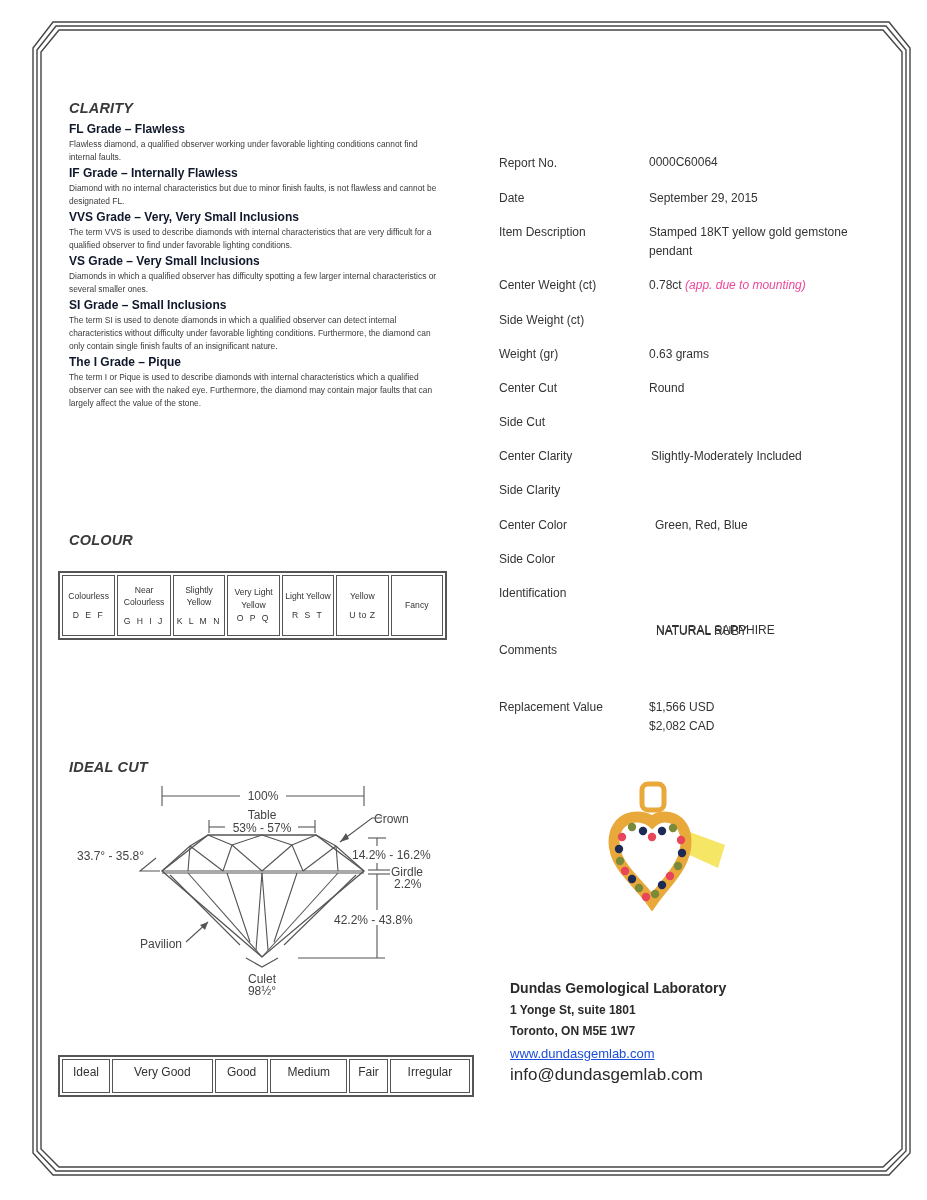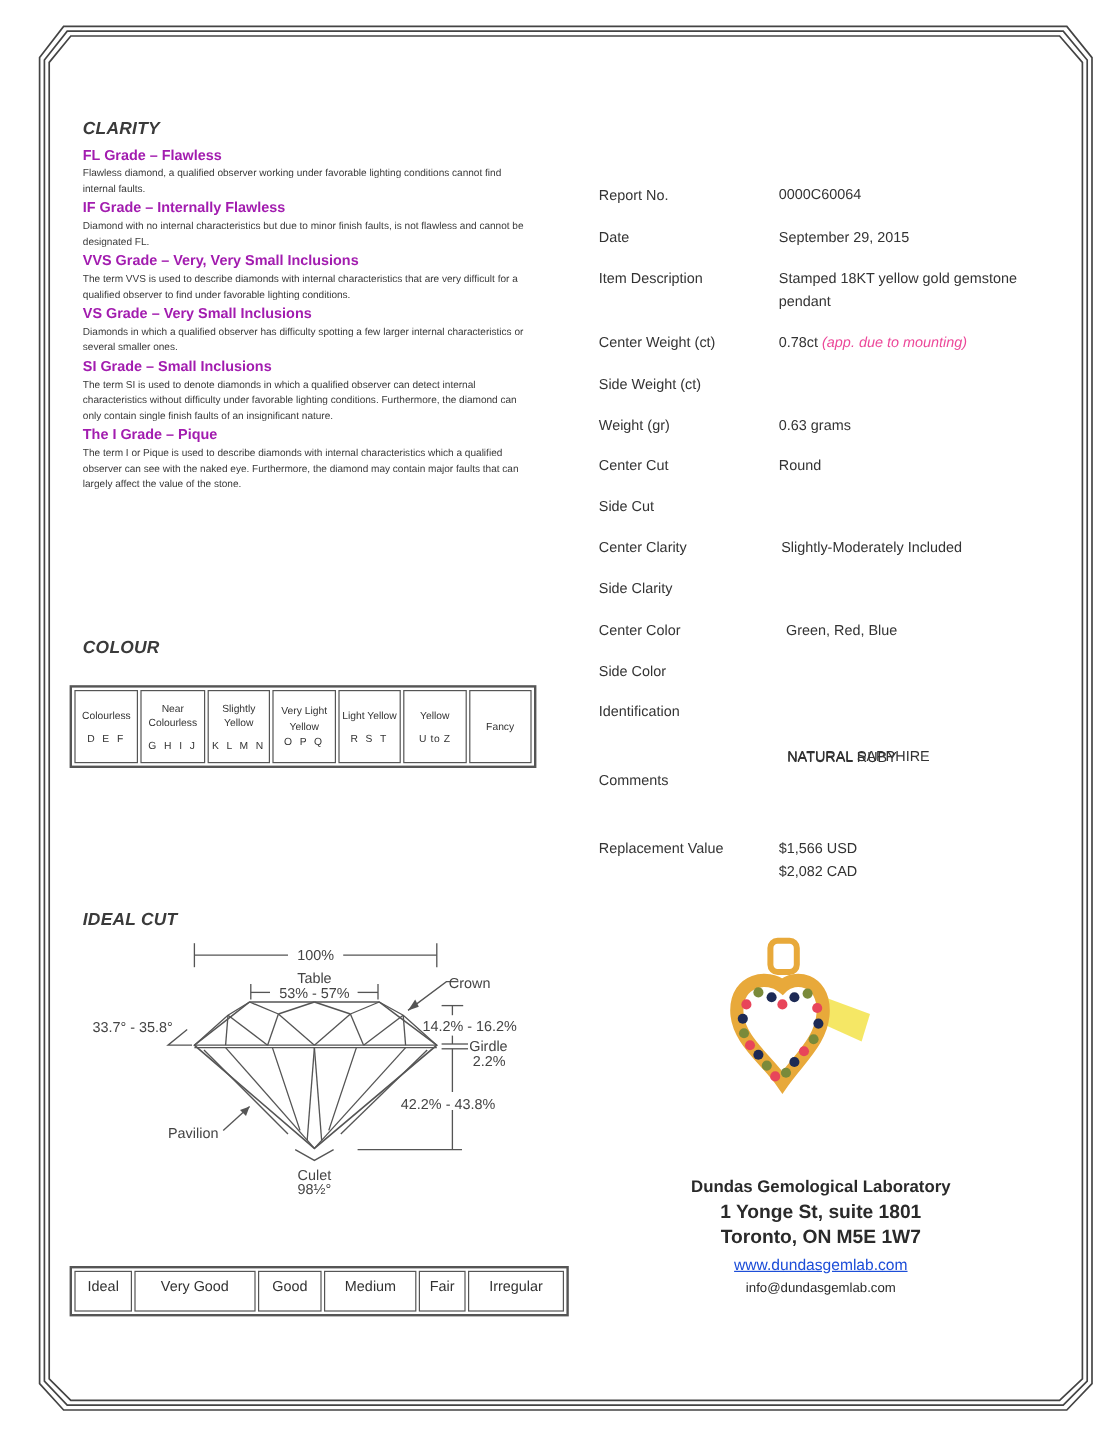--- a/index.html
+++ b/index.html
@@ -1,44 +1,44 @@
 <!DOCTYPE html>
 <html><head>
   <meta charset="utf-8">
   <style>
     html, body { margin: 0; padding: 0; background: #ffffff; }
     body { width: 927px; height: 1200px; position: relative; overflow: hidden;
            font-family: "Liberation Sans", "DejaVu Sans", sans-serif; color: #2a2a2a; }
     #border-svg { position: absolute; left: 0; top: 0; }
 
     .section-heading { position: absolute; left: 69px; font-weight: bold; font-size: 14.5px; color: #3a3a3a; letter-spacing: 0.2px; font-style: italic; }
-    .grade-title { font-weight: bold; font-size: 12px; color: #a21caf; margin: 0; line-height: 15px; }
+    .grade-title { font-weight: bold; font-size: 12px; color: #0f172a; margin: 0; line-height: 15px; }
     .grade-desc { font-size: 8.4px; color: #3a3a3a; margin: 1px 0 0 0; line-height: 13px; width: 370px; }
     .grade-block { margin-bottom: 2px; }
     #clarity-list { position: absolute; left: 69px; top: 122px; width: 380px; }
 
     table.grid { border-collapse: separate; border-spacing: 2px; border: 2px solid #555; position: absolute; left: 58px; }
     table.grid td { border: 1.5px solid #555; text-align: center; vertical-align: middle; font-size: 8.6px; color: #333; padding: 0; }
     #colour-table { top: 571px; width: 389px; height: 69px; }
     #colour-table td { width: 52px; line-height: 12.5px; }
     .code { letter-spacing: 2px; display: block; margin-top: 6px; }
     #cut-table { top: 1055px; width: 416px; height: 42px; }
     #cut-table td { font-size: 12px; vertical-align: top; padding-top: 5px; line-height: 15px; }
 
     #report { position: absolute; left: 499px; top: 156px; width: 400px; }
     .row { position: absolute; left: 0; width: 400px; font-size: 12px; color: #333; }
     .row .lbl { position: absolute; left: 0; white-space: nowrap; }
     .row .val { position: absolute; left: 150px; width: 230px; line-height: 19px; }
     .note { color: #ec4899; font-style: italic; }
 
-    #lab { position: absolute; left: 524px; top: 978px; width: 320px; text-align: center; line-height: 21.5px; }
+    #lab { position: absolute; left: 510px; top: 978px; width: 320px; line-height: 21.5px; }
     #lab .name { font-weight: bold; font-size: 14px; color: #2a2a2a; }
-    #lab .addr { font-weight: bold; font-size: 16px; color: #2a2a2a; }
+    #lab .addr { font-weight: bold; font-size: 12px; color: #2a2a2a; }
     #lab .web { font-size: 13px; color: #1d4ed8; text-decoration: underline; }
-    #lab .mail { font-size: 11px; color: #2a2a2a; }
+    #lab .mail { font-size: 17px; color: #2a2a2a; }
 
     #diamond-svg { position: absolute; left: 60px; top: 770px; }
     #diamond-svg text { font-family: "Liberation Sans", sans-serif; font-size: 12px; fill: #444; }
     #pendant-svg { position: absolute; left: 590px; top: 770px; }
   </style>
 </head>
 <body>
 
 <svg id="border-svg" width="927" height="1200">
   <g fill="none" stroke="#444" stroke-width="1.4">

